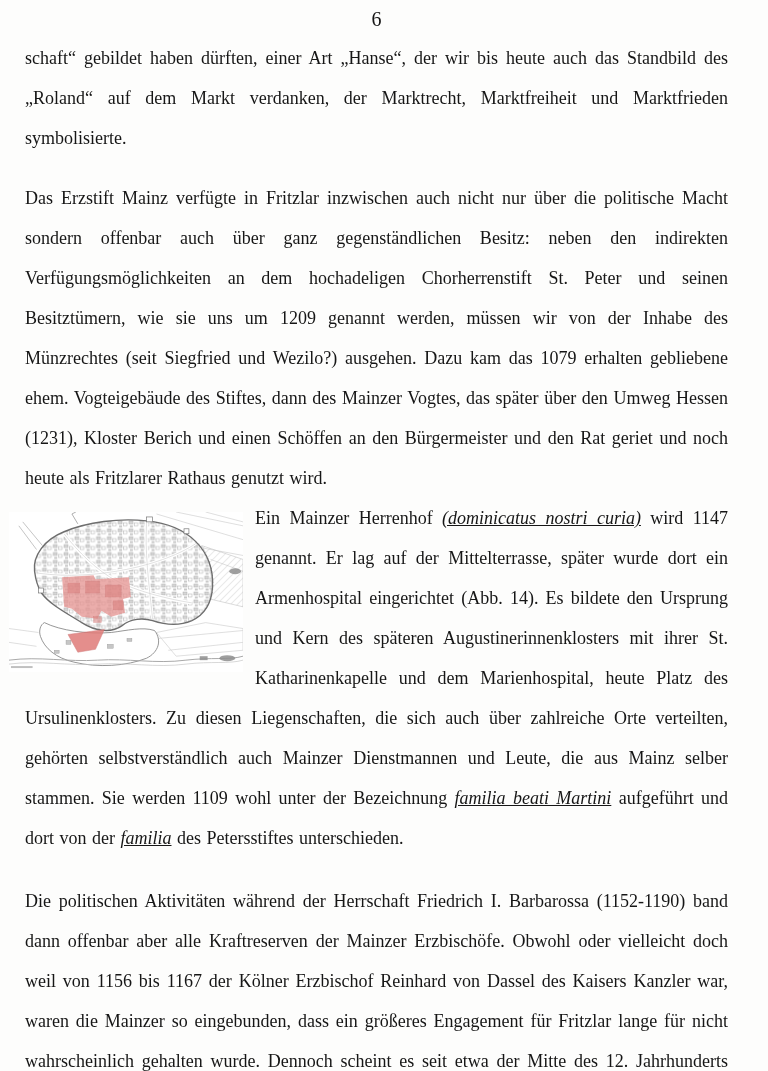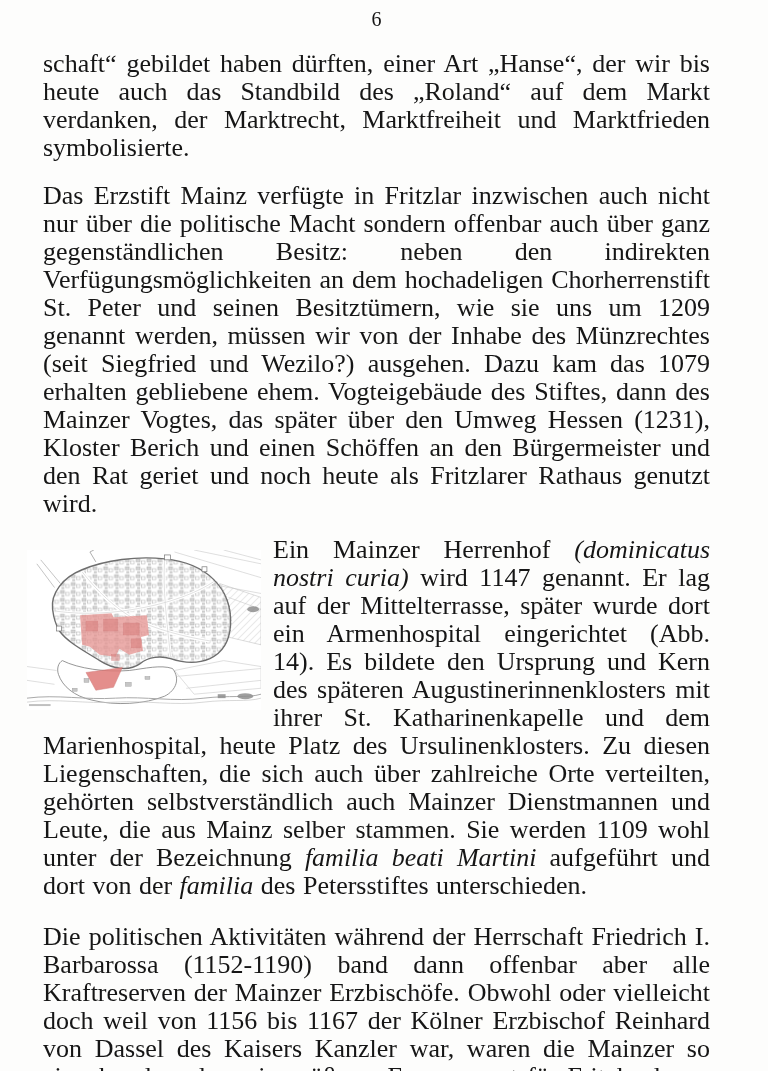--- a/index.html
+++ b/index.html
@@ -19,31 +19,31 @@
     box-sizing: border-box;
     padding: 6px 40px 0 25px;
   }
   .page-number {
     text-align: center;
     font-size: 20px;
     line-height: 26px;
     margin: 0 0 6px 0;
   }
   p.body-par {
-    font-size: 26px;
-    line-height: 28px;
+    font-size: 18px;
+    line-height: 40px;
     text-align: justify;
-    margin: 18px;
+    margin: 0;
     word-spacing: 1px;
   }
   p.par-1 { margin-bottom: 20px; }
   p.par-2 { margin-bottom: 0; }
   p.par-3 { margin-bottom: 23px; }
   p.par-4 { margin-bottom: 0; }
-  p.body-par em { font-style: italic; }
+  p.body-par em { font-style: italic; text-decoration: underline; }
   .map-figure {
     float: left;
     width: 234px;
     height: 160px;
     margin: 14px 12px 12px -16px;
     background: #ffffff;
   }
   .map-figure svg { display: block; width: 100%; height: 100%; }
 </style>
 </head>

